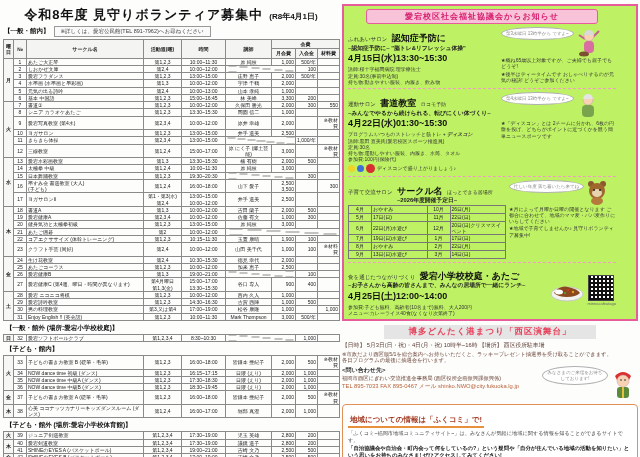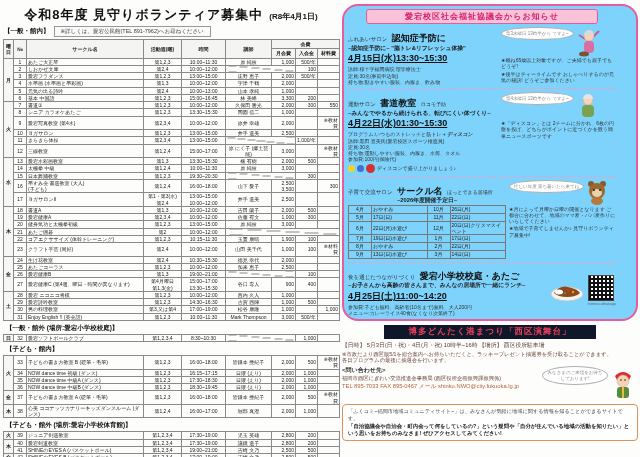--- a/index.html
+++ b/index.html
@@ -20,52 +20,52 @@
   .ctable th{font-weight:bold;text-align:center;background:#f4f4f2;padding:1px 0;}
   .c-day{text-align:center;font-weight:bold;background:#f7f7f5;}
   .c-no{text-align:center;}
   .c-name{text-align:left;padding-left:2px;}
   .c-wk,.c-tm{text-align:center;}
   .c-tch{text-align:center;}
   .c-f{text-align:right;padding-right:2px;}
   td.sl{background-image:linear-gradient(to right top,transparent 47%,#888 47%,#888 53%,transparent 53%);}
   
   #right{position:absolute;left:342px;top:4px;width:296px;}
-  .pinkbox{border:2px solid #e75c9b;border-radius:16px;background:#7dd3fc;padding:3px 20px 2px 4px;}
+  .pinkbox{border:2px solid #e75c9b;border-radius:0;background:#bef264;padding:3px 20px 2px 4px;}
   .pill{margin:0 auto 2px auto;width:86%;text-align:center;background:#f8c3d8;color:#d61f6f;
         font-weight:bold;font-size:8px;border:1px solid #e75c9b;border-radius:3px;padding:1px 0;letter-spacing:1px;}
   .nsec{display:flex;gap:3px;padding:1px 0;}
   .ncol.l{flex:0 0 56%;}
   .ncol.r{flex:1;}
   .kickline{line-height:1.1;}
   .kick{font-size:5.5px;color:#333;}
   .kick2{font-size:5px;color:#333;}
   .bigname{font-size:9px;font-weight:bold;color:#111;}
   .sub{font-size:5.8px;font-weight:bold;color:#222;line-height:1.15;}
-  .dt{font-size:9px;font-weight:bold;color:#111;margin:1px 0;text-decoration:underline;}
+  .dt{font-size:9px;font-weight:bold;color:#111;margin:1px 0;}
   .dline{font-size:5px;color:#333;line-height:1.25;}
   .nline{font-size:5px;color:#333;line-height:1.25;margin-bottom:1px;}
   .bub-row{display:flex;align-items:flex-start;gap:2px;}
   .bubble{border:1px solid #b0b0b0;border-radius:50%;background:#fff;color:#888;
         font-size:4.5px;line-height:1.2;text-align:center;padding:3px 4px;flex:0 0 auto;}
   .divider{border-top:1px dashed #f09ec4;margin:2px 0;}
   .discrow{display:flex;align-items:center;gap:2px;margin-top:1px;}
   .disc{width:7px;height:7px;border-radius:50%;display:inline-block;}
   .disc.y{background:#f0d327;}.disc.b{background:#3f6fd8;}.disc.r{background:#d83030;width:9px;height:9px;}
   .disc-note{font-size:5px;color:#333;}
   table.sched{border-collapse:collapse;table-layout:fixed;width:158px;margin-top:1px;}
   .sched td{border:1px solid #777;font-size:5px;padding:0 1px;height:7px;color:#222;}
   .sched .m{text-align:center;width:20px;}
   .cafe-row{display:flex;gap:4px;align-items:center;}
   .cafe-left{flex:1;}
   .qr{width:24px;height:24px;border:1px solid #444;background-color:#fff;background-image:
       repeating-linear-gradient(0deg,#111 0 2px,transparent 2px 4px),
       repeating-linear-gradient(90deg,#111 0 2px,#fff 2px 4px);}
   .qr-cap{font-size:4px;color:#666;text-align:center;}
-  .gtitle{margin:4px auto 2px auto;width:70%;text-align:center;background:#0f172a;color:#e8415c;
+  .gtitle{margin:4px auto 2px auto;width:70%;text-align:center;background:#e5e5e5;color:#e8415c;
         font-weight:bold;font-size:8.5px;padding:1px 2px;letter-spacing:1px;}
   .dline1{font-size:5.8px;color:#5a3a30;margin:1px 0;}
   .dbody{font-size:5.3px;color:#6a4438;line-height:1.3;}
   .dcontact{position:relative;margin-top:2px;padding-right:64px;min-height:34px;}
   .clabel{font-size:6px;font-weight:bold;color:#333;}
   .dc1{font-size:5.3px;color:#6a4438;}
   .tel{font-size:5.8px;color:#b8643c;}
   .dbub{position:absolute;right:30px;top:0;width:56px;}
   .fukubox{border:1.5px solid #e0915a;border-radius:4px;margin-top:4px;padding:3px 5px;position:relative;background:#fff;}
   .ftitle{font-size:7.5px;font-weight:bold;color:#a33a22;border-bottom:2px solid #e8903c;
@@ -738,21 +738,21 @@
             </div>
         </div>
       </div>
 
       <div class="divider"></div>
 
       <div class="cafe-row">
         <div class="cafe-left">
           <div class="kickline"><span class="kick">食を通じたつながりづくり</span> <span class="bigname">愛宕小学校校庭・あたご</span></div>
           <div class="sub">~お子さんから高齢の皆さんまで、みんなの居場所で一緒にランチ~</div>
-          <div class="dt">4月25日(土)11:00~14:20</div>
+          <div class="dt">4月25日(土)12:00~14:00</div>
           <div class="details">
               <div class="dline">参加費:子ども無料、高齢者(10名まで)無料、大人200円</div>
               <div class="dline">メニュー:カレーライス40食(なくなり次第終了)</div>
             </div>
         </div>
         <svg class="illus" width="34" height="24" viewBox="0 0 34 24">
           <ellipse cx="17" cy="15" rx="16" ry="7" fill="#f2f2ef" stroke="#c8c8c4" stroke-width="1"></ellipse>
           <path d="M4 14 q6 -8 14 -6 q10 2 12 6 q-4 4 -13 4 q-9 0 -13 -4z" fill="#8a4a1e"></path>
           <ellipse cx="9" cy="13" rx="4" ry="2.5" fill="#fff"></ellipse>
           <circle cx="18" cy="11" r="1.2" fill="#d83030"></circle>
@@ -783,19 +783,20 @@
           <circle cx="13" cy="13" r="6" fill="#f7d3b4" stroke="#c9a" stroke-width="0.5"></circle>
           <circle cx="11" cy="12" r="0.8" fill="#222"></circle>
             <circle cx="15" cy="12" r="0.8" fill="#222"></circle>
           <rect x="7" y="19" width="12" height="11" rx="3" fill="#5a8a3a"></rect>
           <rect x="12" y="19" width="2" height="11" fill="#e8c040"></rect>
         </svg>
       </div>
     </div>
 
     <div class="fukubox">
+      <div class="ftitle">地域についての情報は「ふくコミ」で!</div>
       <div class="fpara">「ふくコミ~福岡市地域コミュニティサイト~」は、みなさんが気軽に地域に関する情報を知ることができるサイトです。</div>
       <div class="fpara b">「自治協議会や自治会・町内会って何をしているの?」という疑問や「自分が住んでいる地域の活動を知りたい」という思いをお持ちのみなさま! ぜひアクセスしてみてください!</div>
       
     </div>
 
   </div>
 </div>
 
 </body></html>

